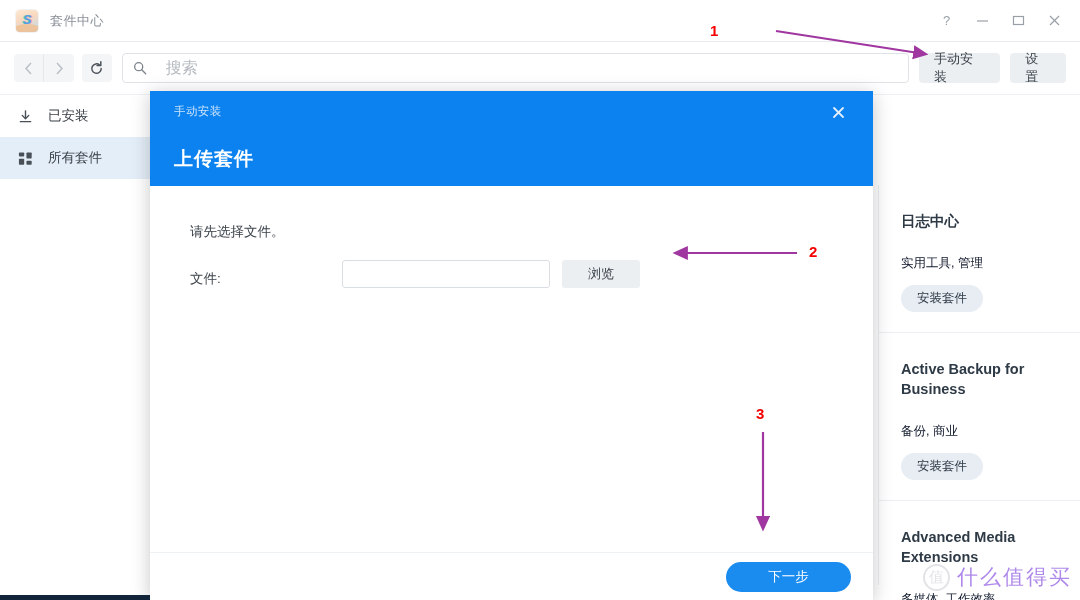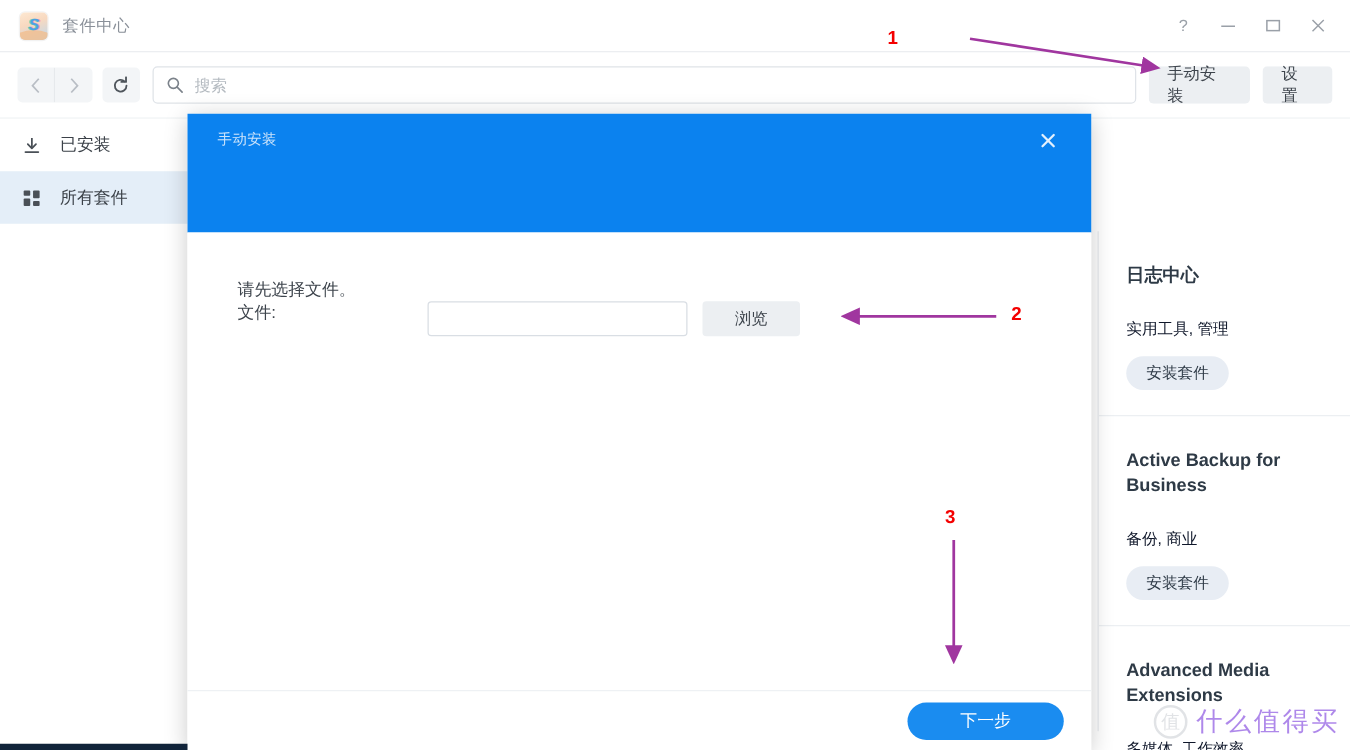--- a/index.html
+++ b/index.html
@@ -71,22 +71,22 @@
     margin-left: 8px; width: 30px; height: 28px; background: #f3f5f7; border-radius: 4px;
     display: flex; align-items: center; justify-content: center; color: #5b6167;
   }
   .searchbox {
     margin-left: 10px; width: 796px; height: 30px;
     border: 1px solid #dfe3e8; border-radius: 4px; background: #fff;
     display: flex; align-items: center; padding: 0 10px;
   }
   .search-ic { color: #7b828a; margin-right: 9px; display:flex; }
   .search-input {
-    border: 0; outline: 0; width: 100%; font-size: 13px; color: #333;
-    font-family: "Liberation Sans", sans-serif; background: transparent;
+    border: 0; outline: 0; width: 100%; font-size: 16px; color: #333;
+    font-family: "Liberation Sans", sans-serif; background: transparent; margin-left: 10px;
   }
   .search-input::placeholder { color: #b4bac0; }
   .tb-btn {
     height: 30px; padding: 0 14px; margin-left: 10px;
     background: #eceff2; border-radius: 4px; border: 1px solid transparent;
     display: flex; align-items: center; justify-content: center;
     font-size: 13px; color: #3d444c;
   }
   .tb-btn.last { margin-right: 14px; }
 
@@ -144,21 +144,21 @@
   }
   .modal-sub { font-size: 11.5px; color: #cde4fb; letter-spacing: .4px; }
   .modal-title { margin-top: 27px; font-size: 19px; font-weight: bold; letter-spacing: 1px; }
   .modal-close {
     position: absolute; right: 22px; top: 8px; width: 26px; height: 26px;
     display: flex; align-items: center; justify-content: center;
     color: #e3f0fd; font-size: 16px;
   }
   .modal-body { position: relative; height: 366px; padding: 37px 0 0 40px; background:#fff; }
   .hint-text { font-size: 13.5px; color: #3d444c; }
-  .file-row { display: flex; align-items: flex-start; }
+  .file-row { margin-top: 19px; display: flex; align-items: flex-end; }
   .file-label { font-size: 13.5px; color: #3d444c; width: 152px; }
   .file-input {
     width: 208px; height: 28px; border: 1px solid #d9dee4; border-radius: 3px;
     background: #fff; outline: none; padding: 0 8px; font-size: 13px;
     font-family: "Liberation Sans", sans-serif;
   }
   .browse-btn {
     margin-left: 12px; height: 28px; padding: 0 26px; background: #eceff2;
     border-radius: 3px; display: flex; align-items: center; justify-content: center;
     font-size: 13px; color: #3d444c;
@@ -303,20 +303,21 @@
     <div class="pkg-card" style="border-bottom:none">
       <div class="pkg-name">Advanced Media Extensions</div>
       <div class="pkg-cats">多媒体, 工作效率</div>
       <div class="pkg-btn disabled">已安装</div>
     </div>
   </div>
 
   <div class="modal">
     <div class="modal-header">
       <div class="modal-sub">手动安装</div>
+      <div class="modal-title">上传套件</div>
       <div class="modal-close">
         <svg width="13" height="13" viewBox="0 0 13 13">
             <line x1="2" y1="2" x2="11" y2="11" stroke="#e3f0fd" stroke-width="1.8" stroke-linecap="round"></line>
             <line x1="11" y1="2" x2="2" y2="11" stroke="#e3f0fd" stroke-width="1.8" stroke-linecap="round"></line>
           </svg>
       </div>
     </div>
     <div class="modal-body">
       <div class="hint-text">请先选择文件。</div>
       <div class="file-row">

